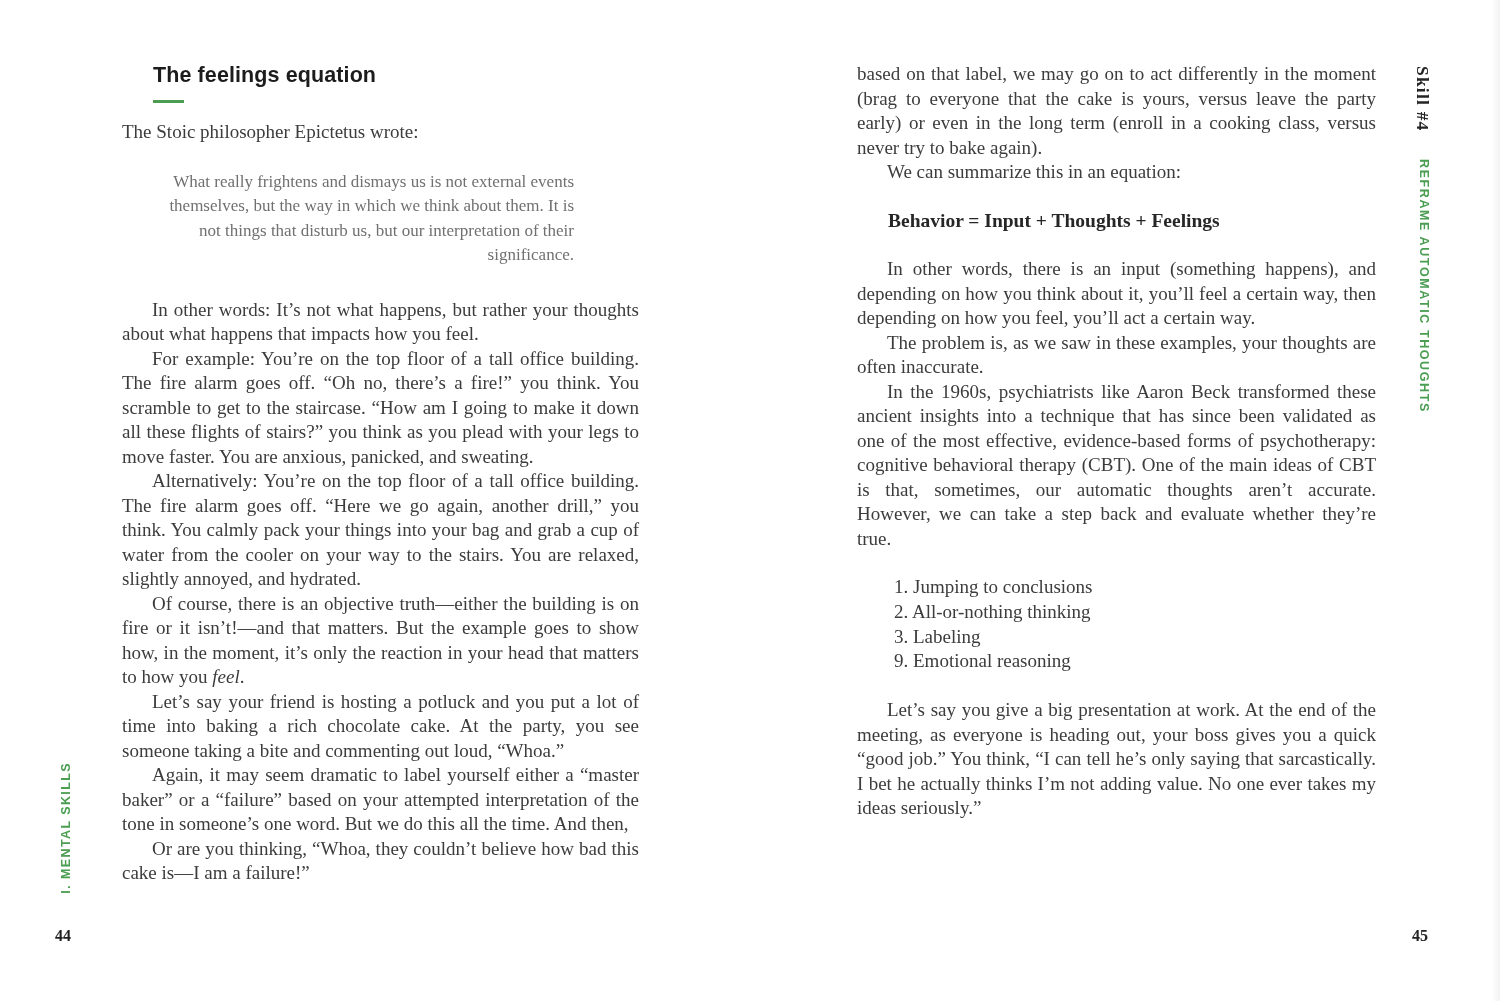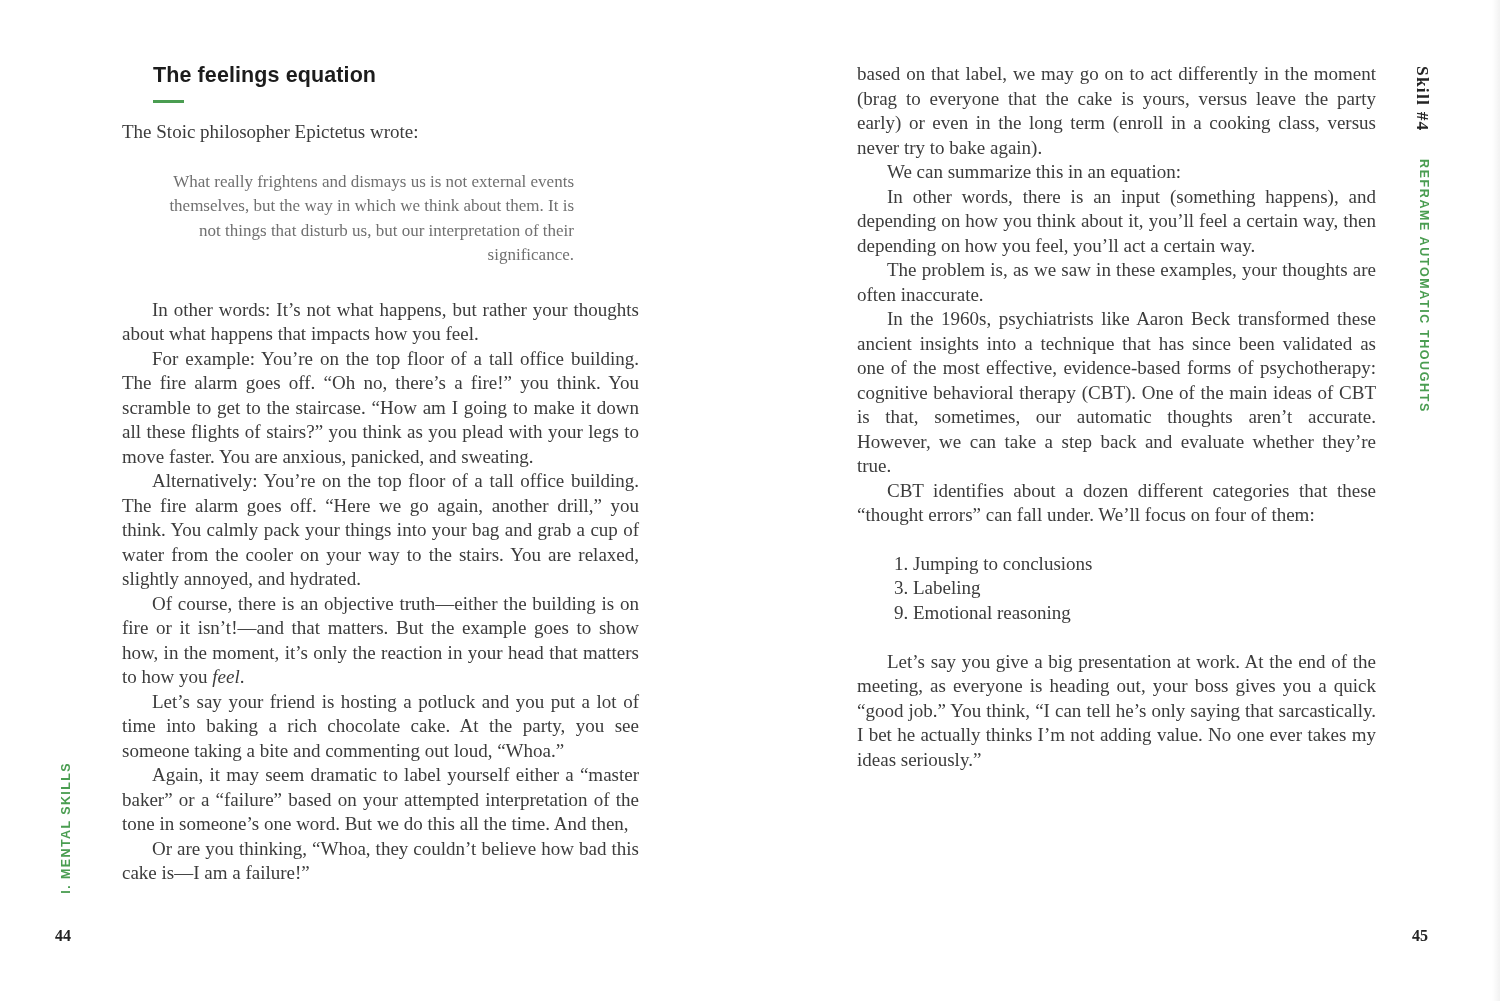--- a/index.html
+++ b/index.html
@@ -98,26 +98,27 @@
     <p class="ind">Alternatively: You’re on the top floor of a tall office building. The fire alarm goes off. “Here we go again, another drill,” you think. You calmly pack your things into your bag and grab a cup of water from the cooler on your way to the stairs. You are relaxed, slightly annoyed, and hydrated.</p>
     <p class="ind"><span>Of course, there is an objective truth—either the building is on fire or it isn’t!—and that matters. But the example goes to show how, in the moment, it’s only the reaction in your head that matters to how you </span><em>feel</em><span>.</span></p>
     <p class="ind">Let’s say your friend is hosting a potluck and you put a lot of time into baking a rich chocolate cake. At the party, you see someone taking a bite and commenting out loud, “Whoa.”</p>
     <p class="ind">Again, it may seem dramatic to label yourself either a “master baker” or a “failure” based on your attempted interpretation of the tone in someone’s one word. But we do this all the time. And then,</p>
     <p class="ind">Or are you thinking, “Whoa, they couldn’t believe how bad this cake is—I am a failure!”</p>
   </div>
 
   <div class="col col-right">
     <p>based on that label, we may go on to act differently in the moment (brag to everyone that the cake is yours, versus leave the party early) or even in the long term (enroll in a cooking class, versus never try to bake again).</p>
     <p class="ind">We can summarize this in an equation:</p>
+    <p class="equation">Behavior = Input + Thoughts + Feelings</p>
     <p class="ind">In other words, there is an input (something happens), and depending on how you think about it, you’ll feel a certain way, then depending on how you feel, you’ll act a certain way.</p>
     <p class="ind">The problem is, as we saw in these examples, your thoughts are often inaccurate.</p>
     <p class="ind">In the 1960s, psychiatrists like Aaron Beck transformed these ancient insights into a technique that has since been validated as one of the most effective, evidence-based forms of psychotherapy: cognitive behavioral therapy (CBT). One of the main ideas of CBT is that, sometimes, our automatic thoughts aren’t accurate. However, we can take a step back and evaluate whether they’re true.</p>
-    <p class="ind">CBT identifies about a dozen different categories that these “thought errors” can fall under. We’ll focus on four of them:</p>
     <div class="thought-list">
       <div class="li">1. Jumping to conclusions</div>
+      <div class="li">2. All-or-nothing thinking</div>
       <div class="li">3. Labeling</div>
       <div class="li">9. Emotional reasoning</div>
     </div>
     <p class="ind">Let’s say you give a big presentation at work. At the end of the meeting, as everyone is heading out, your boss gives you a quick “good job.” You think, “I can tell he’s only saying that sarcastically. I bet he actually thinks I’m not adding value. No one ever takes my ideas seriously.”</p>
   </div>
 
   <div class="skill-label">Skill #4</div>
   <div class="topic-label">REFRAME AUTOMATIC THOUGHTS</div>
   <div class="section-label">I.  MENTAL SKILLS</div>
 

